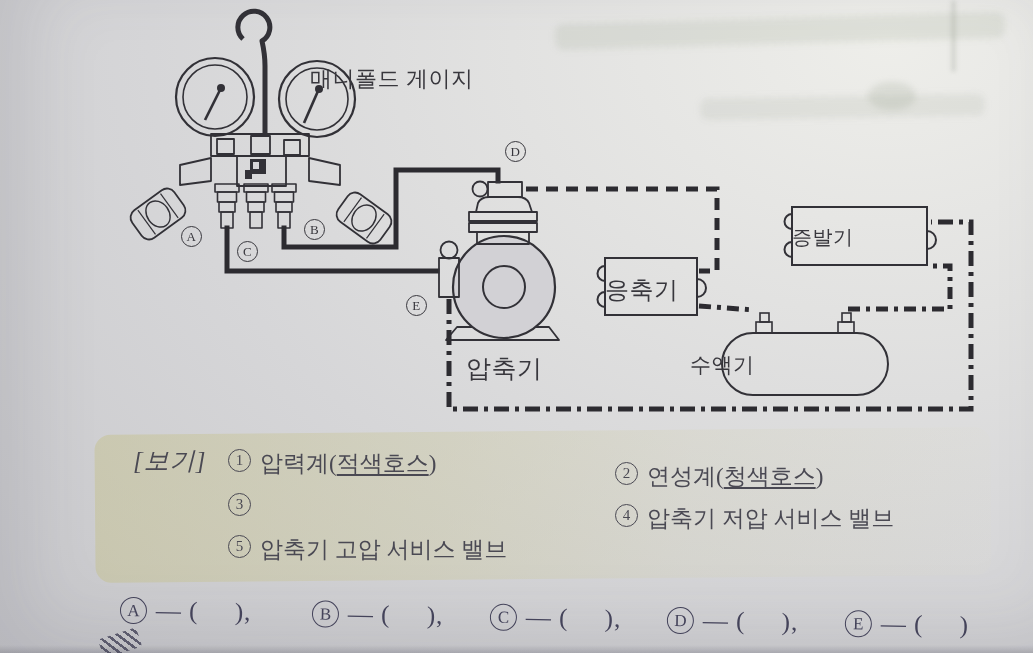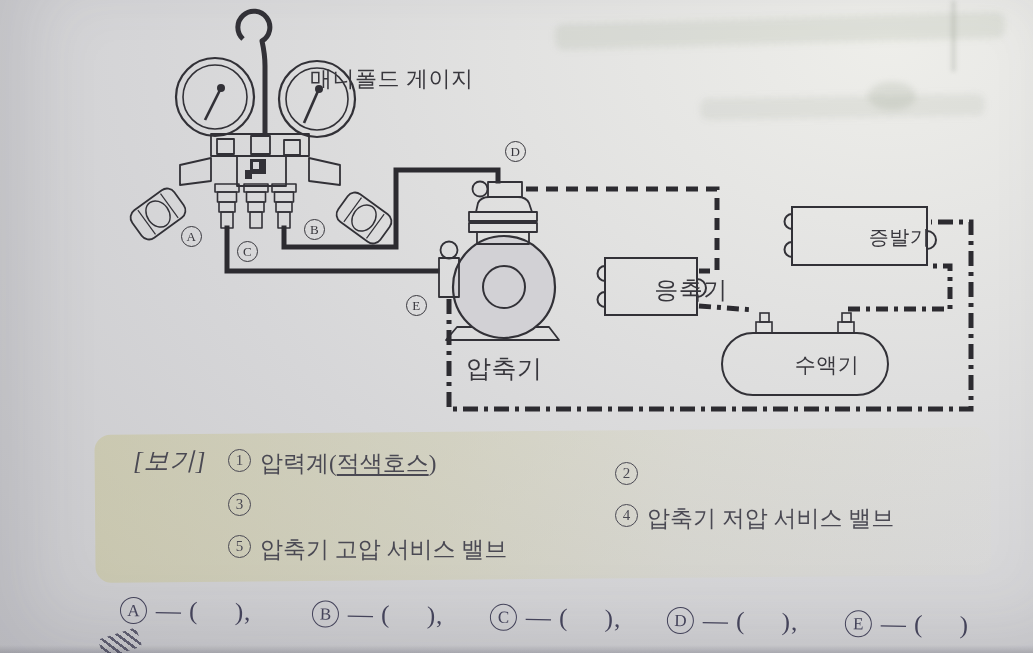--- a/index.html
+++ b/index.html
@@ -6,21 +6,21 @@
   .page{
     position:relative; width:1033px; height:653px; overflow:hidden;
     font-family:"Liberation Serif","DejaVu Serif",serif;
     background:
       radial-gradient(130% 150% at 86% 6%, #eeeeea 0%, #e2e2e1 28%, #d6d6d8 55%, #cccccf 80%, #c3c3c8 100%);
     box-shadow: inset 30px -24px 70px rgba(85,85,100,.14);
   }
   .abs{position:absolute;}
   svg{position:absolute;left:0;top:0;}
   .lbl{color:#38373d; letter-spacing:.5px; white-space:nowrap;}
-  .center{text-align:center;padding-left:40px;}
+  .center{}
   
   .enc{
     display:inline-flex; align-items:center; justify-content:center;
     border:1.4px solid currentColor; border-radius:50%; box-sizing:border-box;
     line-height:1; flex:0 0 auto;
   }
   .enc-sm{width:21px;height:21px;font-size:13px;}
   .enc-md{width:23px;height:23px;font-size:15px;}
   .enc-lg{width:27px;height:27px;font-size:17px; border-width:1.6px;}
   
@@ -174,37 +174,38 @@
       <path d="M 699 306 L 754 310" stroke-dasharray="12 6 4 6"></path>
       <path d="M 848 309 L 950 309 L 950 266 L 929 266" stroke-dasharray="12 6 4 6"></path>
       <path d="M 449 299 L 449 409 L 971 409 L 971 222 L 931 222" stroke-dasharray="15 6 4 6"></path>
     </g>
   </svg>
 
   <div class="abs lbl" style="left:310px;top:20px;font-size:22px;margin-top:44px;">매니폴드 게이지</div>
   <div class="abs lbl" style="left:466px;top:352px;font-size:25px;">압축기</div>
   <div class="abs lbl center" style="left:605px;top:274px;width:92px;font-size:24px;">응축기</div>
   <div class="abs lbl center" style="left:792px;top:224px;width:135px;font-size:20px;">증발기</div>
-  <div class="abs lbl center" style="left:716px;top:351px;width:142px;font-size:21px;">수액기</div>
+  <div class="abs lbl center" style="left:690px;top:351px;width:142px;font-size:21px;">수액기</div>
 
   <span class="abs enc enc-sm lbl" style="left:181px;top:226px;">A</span>
   <span class="abs enc enc-sm lbl" style="left:304px;top:219px;">B</span>
   <span class="abs enc enc-sm lbl" style="left:237px;top:241px;">C</span>
   <span class="abs enc enc-sm lbl" style="left:505px;top:141px;">D</span>
   <span class="abs enc enc-sm lbl" style="left:406px;top:295px;">E</span>
 
   <div class="abs ex-box"></div>
   <div class="abs ex-tag">[보기]</div>
 
   <div class="abs opt" style="left:228px;top:448px;">
     <span class="enc enc-md">1</span>
     <span><span>압력계(</span><span class="u">적색호스</span><span>)</span></span>
   </div>
   <div class="abs opt" style="left:615px;top:461px;">
     <span class="enc enc-md">2</span>
+    <span><span>연성계(</span><span class="u">청색호스</span><span>)</span></span>
   </div>
   <div class="abs opt" style="left:228px;top:492px;">
     <span class="enc enc-md">3</span>
   </div>
   <div class="abs opt" style="left:615px;top:503px;">
     <span class="enc enc-md">4</span>
     <span><span>압축기 저압 서비스 밸브</span><span class="u"></span><span></span></span>
   </div>
   <div class="abs opt" style="left:228px;top:534px;">
     <span class="enc enc-md">5</span>

